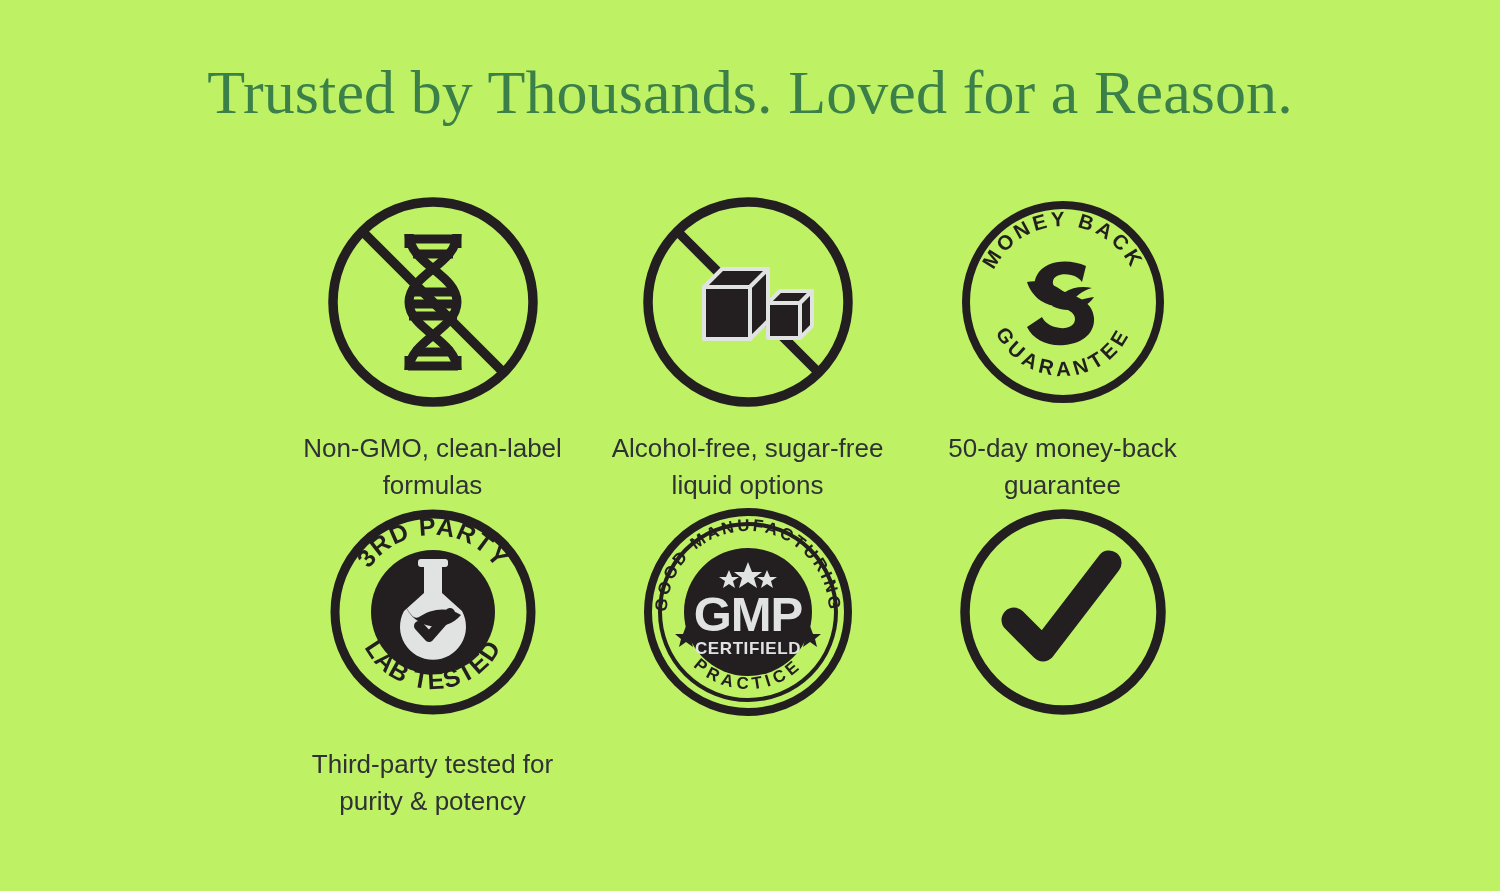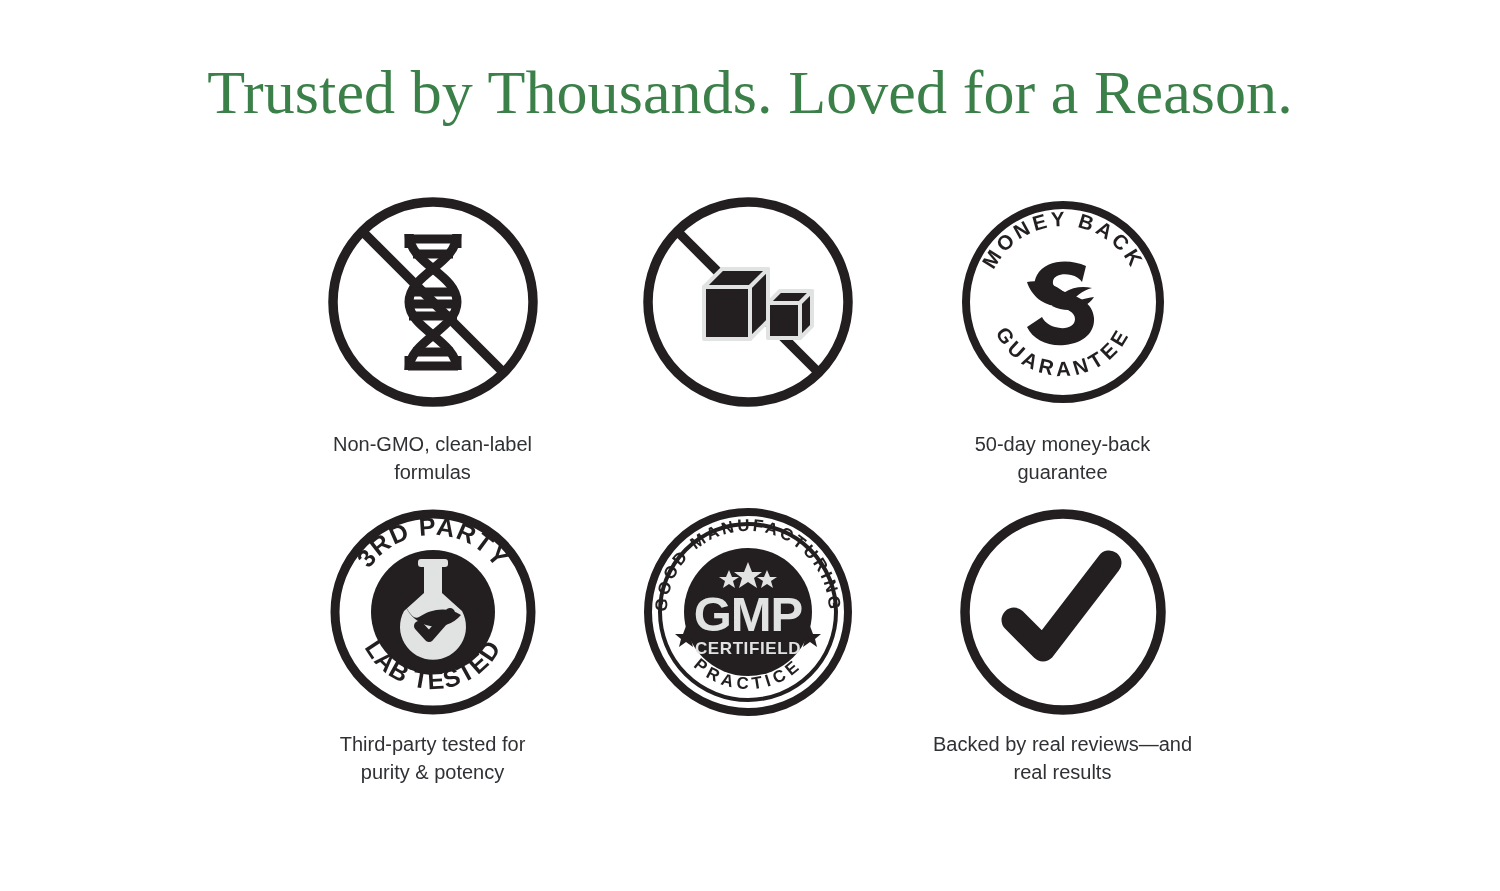--- a/index.html
+++ b/index.html
@@ -10,21 +10,21 @@
     width: 1500px;
     height: 891px;
     background: #e1e2e2;
     font-family: "Liberation Sans", sans-serif;
     overflow: hidden;
   }
   .page {
     position: relative;
     width: 1500px;
     height: 891px;
-    background: #ffffff;
+    background: #bef264;
   }
 
   
   .headline {
     position: absolute;
     top: 58px;
     left: 0;
     width: 1500px;
     text-align: center;
     font-family: "Liberation Serif", "DejaVu Serif", serif;
@@ -56,27 +56,27 @@
     width: 212px;
     height: 212px;
     display: block;
   }
   .badge-wrap svg { display: block; width: 212px; height: 212px; }
 
   .caption {
     margin-top: 22px;
     text-align: center;
     font-family: "Liberation Sans", sans-serif;
-    font-size: 20px;
+    font-size: 26px;
     line-height: 1.42;
     color: #2f3134;
     max-width: 300px;
     white-space: pre-line;
   }
-  .cell.row2 .caption { margin-top: 12px; }
+  .cell.row2 .caption { margin-top: 28px; }
 </style>
 </head>
 <body>
 
 <div class="page">
 
   <div class="headline">Trusted by Thousands. Loved for a Reason.</div>
 
   <div class="grid">
 
@@ -123,20 +123,22 @@
             <rect x="62" y="91" width="46" height="52"></rect>
           </g>
 
           <g fill="#231f20" stroke="#e1e2e2" stroke-width="4" stroke-linejoin="round">
             <polygon points="126,107 158,107 170,95 138,95"></polygon>
             <polygon points="158,107 170,95 170,130 158,142"></polygon>
             <rect x="126" y="107" width="32" height="35"></rect>
           </g>
         </svg>
       </div>
+      <div class="caption">Alcohol-free, sugar-free
+liquid options</div>
     </div>
 
     <div class="cell">
       <div class="badge-wrap">
         <svg viewBox="0 0 212 212" xmlns="http://www.w3.org/2000/svg">
           <defs>
             <path id="mb-top" d="M 30 106 A 76 76 0 0 1 182 106"></path>
             <path id="mb-bot" d="M 32 106 A 74 74 0 0 0 180 106"></path>
           </defs>
           <circle cx="106" cy="106" r="97" fill="none" stroke="#231f20" stroke-width="8"></circle>
@@ -228,18 +230,16 @@
       </div>
     </div>
 
     <div class="cell row2">
       <div class="badge-wrap">
         <svg viewBox="0 0 212 212" xmlns="http://www.w3.org/2000/svg">
           <circle cx="106" cy="106" r="98" fill="none" stroke="#231f20" stroke-width="9.5"></circle>
           <path d="M57 114 L86 143 L152 57" fill="none" stroke="#231f20" stroke-width="25" stroke-linecap="round" stroke-linejoin="round"></path>
         </svg>
       </div>
-      <div class="caption">Backed by real reviews—and
-real results</div>
     </div>
 
   </div>
 </div>
 
 </body></html>

